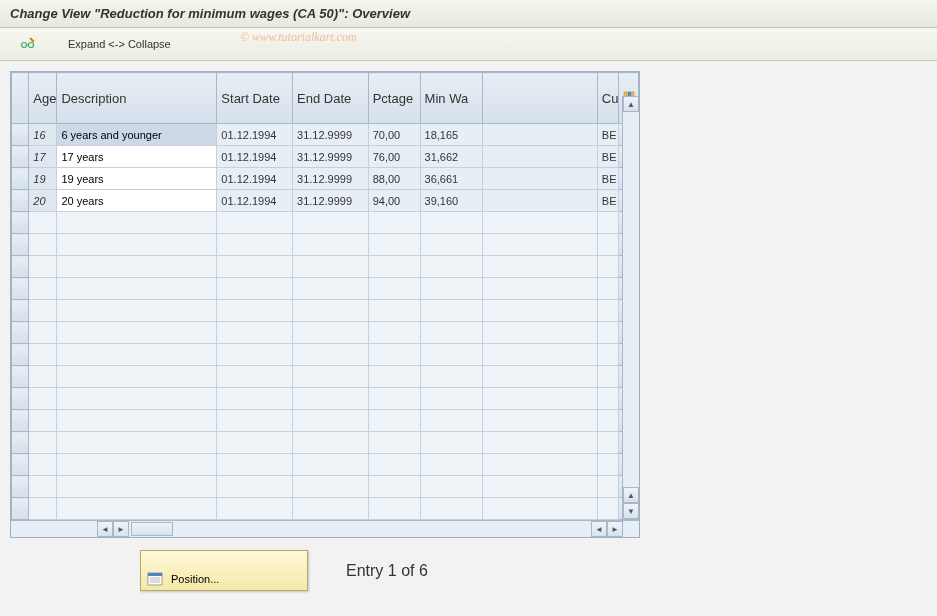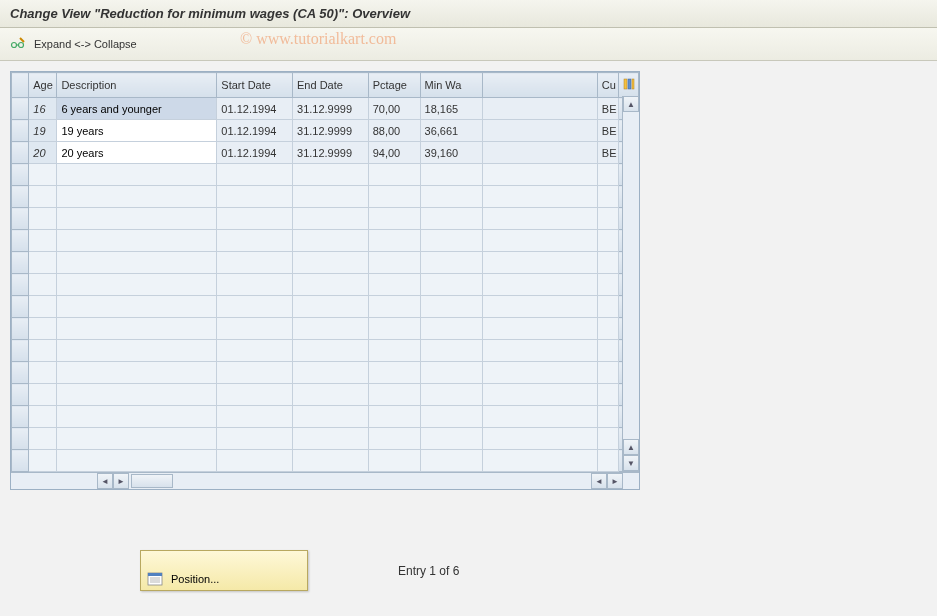--- a/index.html
+++ b/index.html
@@ -18,24 +18,25 @@
     border-bottom: 1px solid #c0c0b0;
     padding: 6px 10px;
     font-weight: bold;
     font-style: italic;
     font-size: 13px;
     color: #333;
   }
   .toolbar {
     background: linear-gradient(to bottom, #f7f7f0 0%, #ecece2 100%);
     border-bottom: 1px solid #c8c8bb;
-    padding: 4px 10px;
+    padding: 4px 20px;
     display: flex;
     align-items: center;
     height: 24px;
+    gap: 24px;
   }
   .toolbar-icon {
     width: 16px;
     height: 16px;
     margin-right: 8px;
     display: inline-flex;
     align-items: center;
     justify-content: center;
   }
   .toolbar-text {
@@ -53,24 +54,24 @@
     position: relative;
   }
   .data-table {
     border-collapse: collapse;
     width: 100%;
     table-layout: fixed;
   }
   .data-table th {
     background: linear-gradient(to bottom, #e8eef5 0%, #d5e0eb 100%);
     border: 1px solid #a8b8c8;
-    padding: 3px 4px;
+    padding: 16px 4px;
     text-align: left;
     font-weight: normal;
-    font-size: 11px;
+    font-size: 13px;
     color: #333;
     height: 18px;
     white-space: nowrap;
     overflow: hidden;
   }
   .data-table td {
     border: 1px solid #c5d0dc;
     padding: 2px 4px;
     font-size: 11px;
     height: 17px;
@@ -180,32 +181,33 @@
     width: 130px;
     box-shadow: 1px 1px 2px rgba(0,0,0,0.2);
   }
   .position-btn .icon {
     width: 16px;
     height: 16px;
     margin-right: 8px;
     display: inline-flex;
   }
   .entry-text {
-    margin-left: 90px;
-    font-size: 12px;
+    margin-left: 38px;
+    font-size: 16px;
     color: #333;
   }
   .watermark {
     position: absolute;
     top: 30px;
     left: 240px;
     color: rgba(240, 150, 100, 0.6);
-    font-size: 16px;
+    font-size: 12px;
     font-family: Georgia, serif;
     pointer-events: none;
+    font-style: italic;
   }
 </style>
 </head>
 <body>
 
 <div class="title-bar">Change View "Reduction for minimum wages (CA 50)": Overview</div>
 
 <div class="toolbar">
   <span class="toolbar-icon">
     <svg width="16" height="16" viewBox="0 0 16 16">
@@ -261,20 +263,32 @@
             <td class="readonly-cell">01.12.1994</td>
             <td class="readonly-cell">31.12.9999</td>
             <td class="readonly-cell">70,00</td>
             <td class="readonly-cell">18,165</td>
             <td class="readonly-cell"></td>
             <td class="readonly-cell">BE</td>
             <td class="row-selector"></td>
           </tr>
           <tr>
             <td class="row-selector"></td>
+            <td class="readonly-cell readonly-age">17</td>
+            <td class="">17 years</td>
+            <td class="readonly-cell">01.12.1994</td>
+            <td class="readonly-cell">31.12.9999</td>
+            <td class="readonly-cell">76,00</td>
+            <td class="readonly-cell">31,662</td>
+            <td class="readonly-cell"></td>
+            <td class="readonly-cell">BE</td>
+            <td class="row-selector"></td>
+          </tr>
+          <tr>
+            <td class="row-selector"></td>
             <td class="readonly-cell readonly-age">19</td>
             <td class="">19 years</td>
             <td class="readonly-cell">01.12.1994</td>
             <td class="readonly-cell">31.12.9999</td>
             <td class="readonly-cell">88,00</td>
             <td class="readonly-cell">36,661</td>
             <td class="readonly-cell"></td>
             <td class="readonly-cell">BE</td>
             <td class="row-selector"></td>
           </tr>

